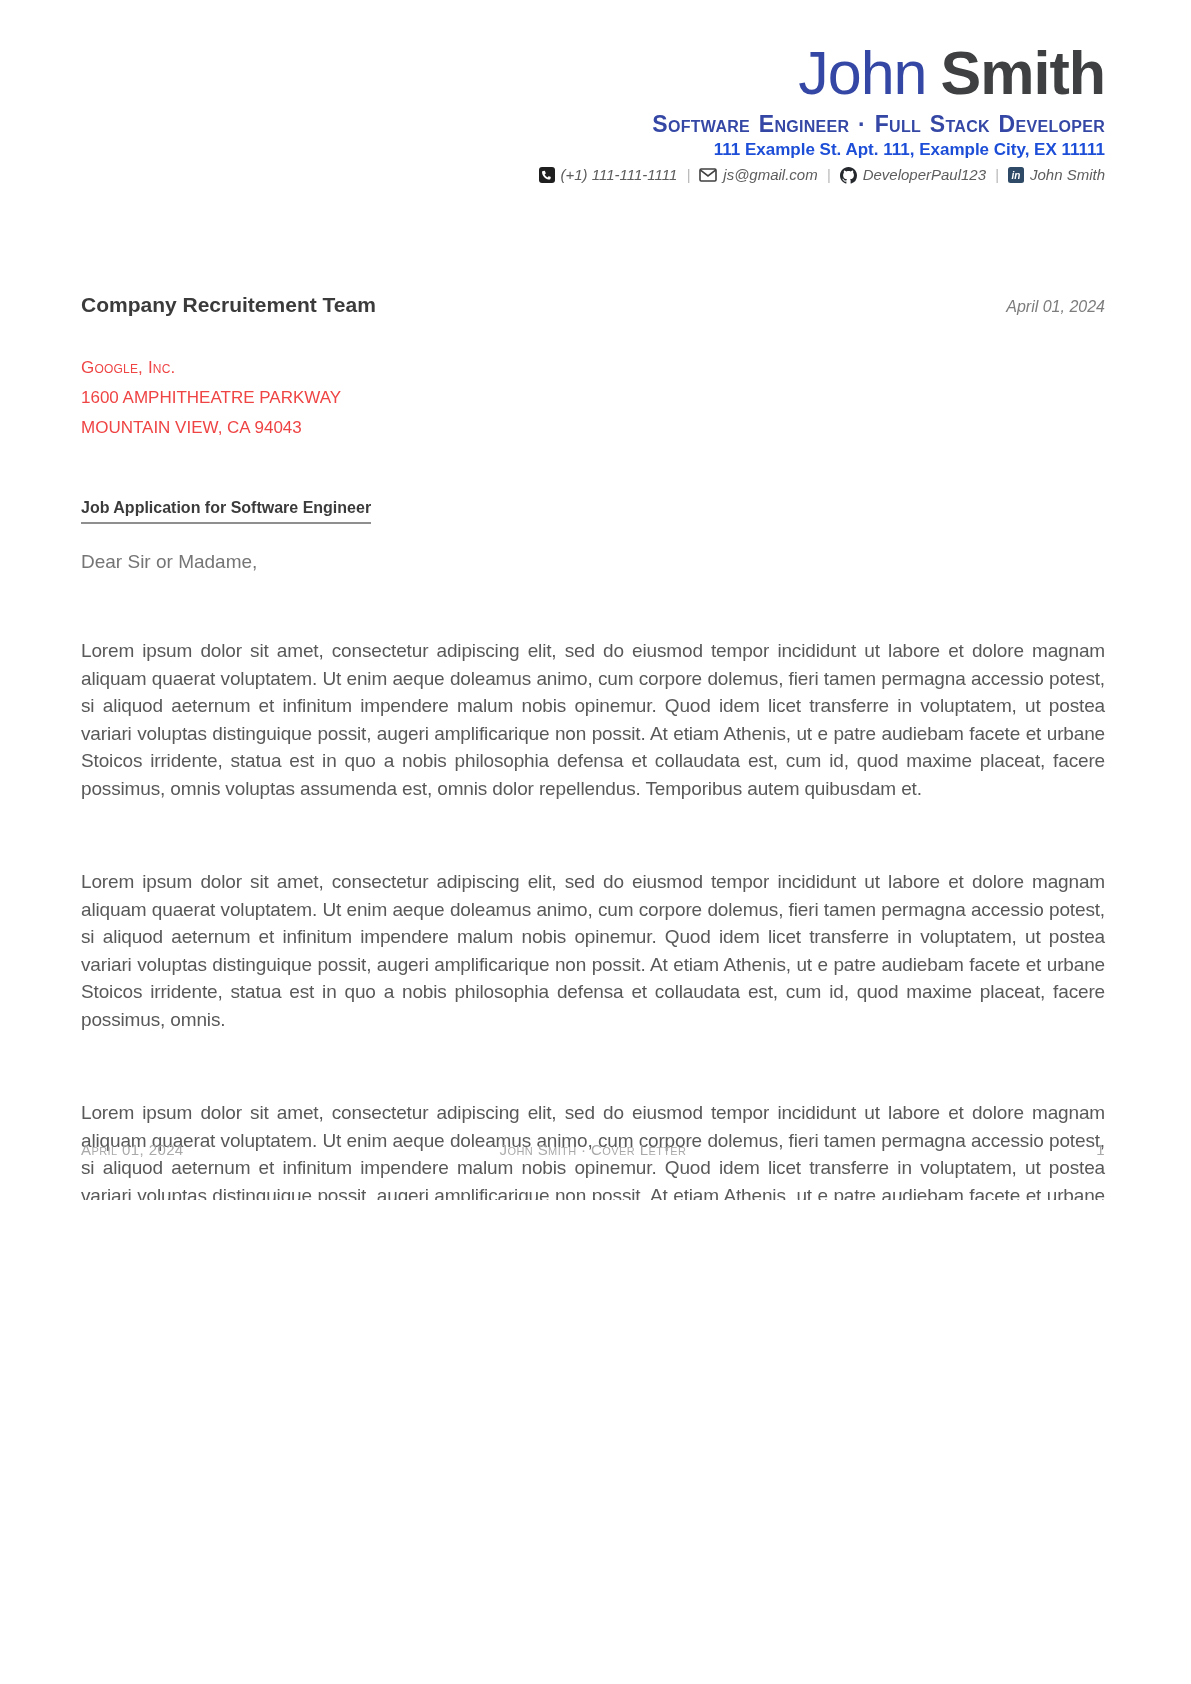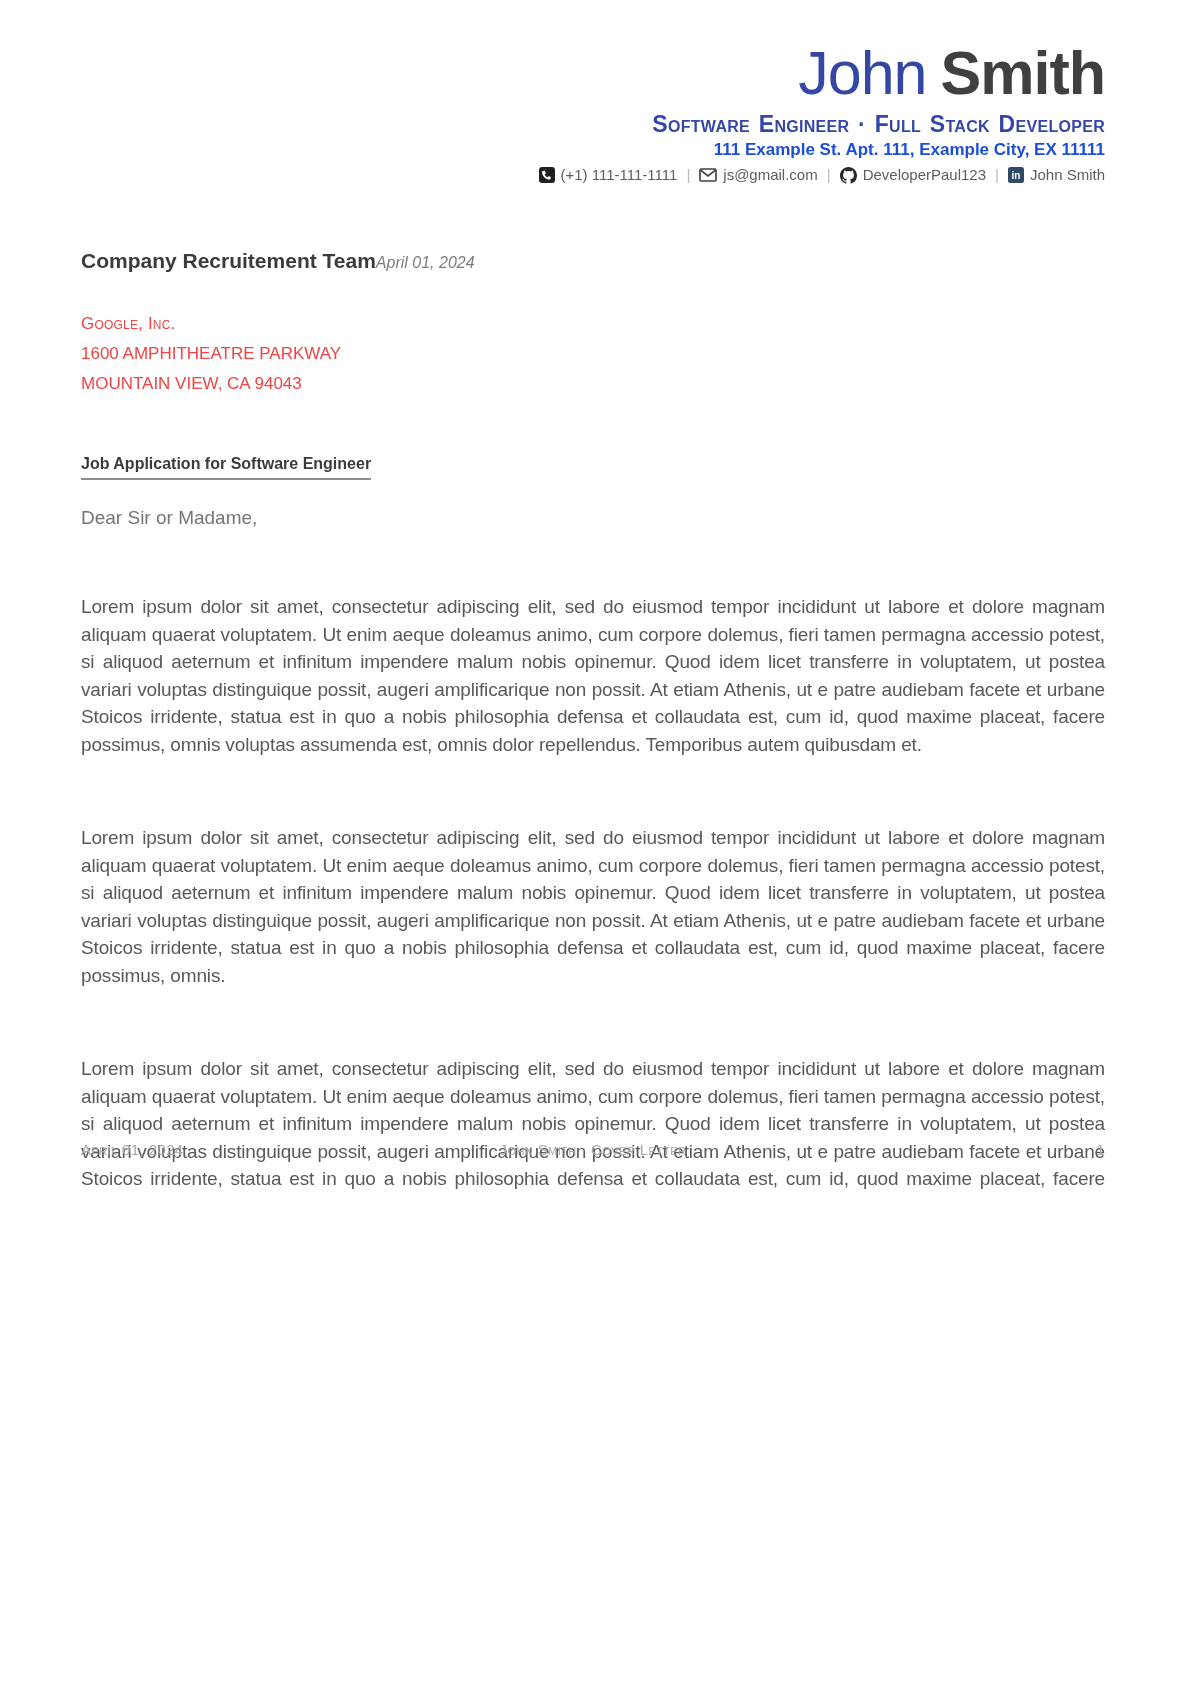--- a/index.html
+++ b/index.html
@@ -19,29 +19,29 @@
   .name .first { color:#3547A5; font-weight:300; }
   .name .last  { color:#3F4041; font-weight:700; margin-left:14px; }
   .tagline {
     margin-top:9px; font-size:23px; line-height:22px;
     color:#3547A5; font-variant:small-caps; font-weight:600;
     letter-spacing:0.3px; word-spacing:2px;
   }
   .addr { margin-top:5px; font-size:17px; line-height:19px; font-weight:700; color:#1d4ed8; }
   .contact-row {
     margin-top:6px; font-size:15px; line-height:20px; color:#5d5d5d;
-    display:flex; justify-content:flex-end; align-items:center; gap:9px;
+    display:flex; justify-content:flex-end; align-items:center; gap:9px;font-style:italic;
   }
   .contact-item { display:inline-flex; align-items:center; gap:6px; color:#5d5d5d; text-decoration:none; }
   .sep { color:#b9b9b9; }
   .icn { display:inline-flex; align-items:center; }
 
   
   .recipient-row {
-    margin-top:64px; display:flex; justify-content:flex-start; align-items:baseline;
+    margin-top:108px; display:flex; justify-content:space-between; align-items:baseline;
   }
   .recipient-title { font-size:21px; font-weight:700; color:#3b3b3b; }
   .letter-date { font-size:16px; font-style:italic; color:#7d7d7d; }
 
   .dest { margin-top:36px; font-size:17px; line-height:30px; color:#ef4444; }
   .dest .company { font-variant:small-caps; letter-spacing:0.2px; }
 
   
   .subject-wrap { margin-top:56px; }
   .subject {

